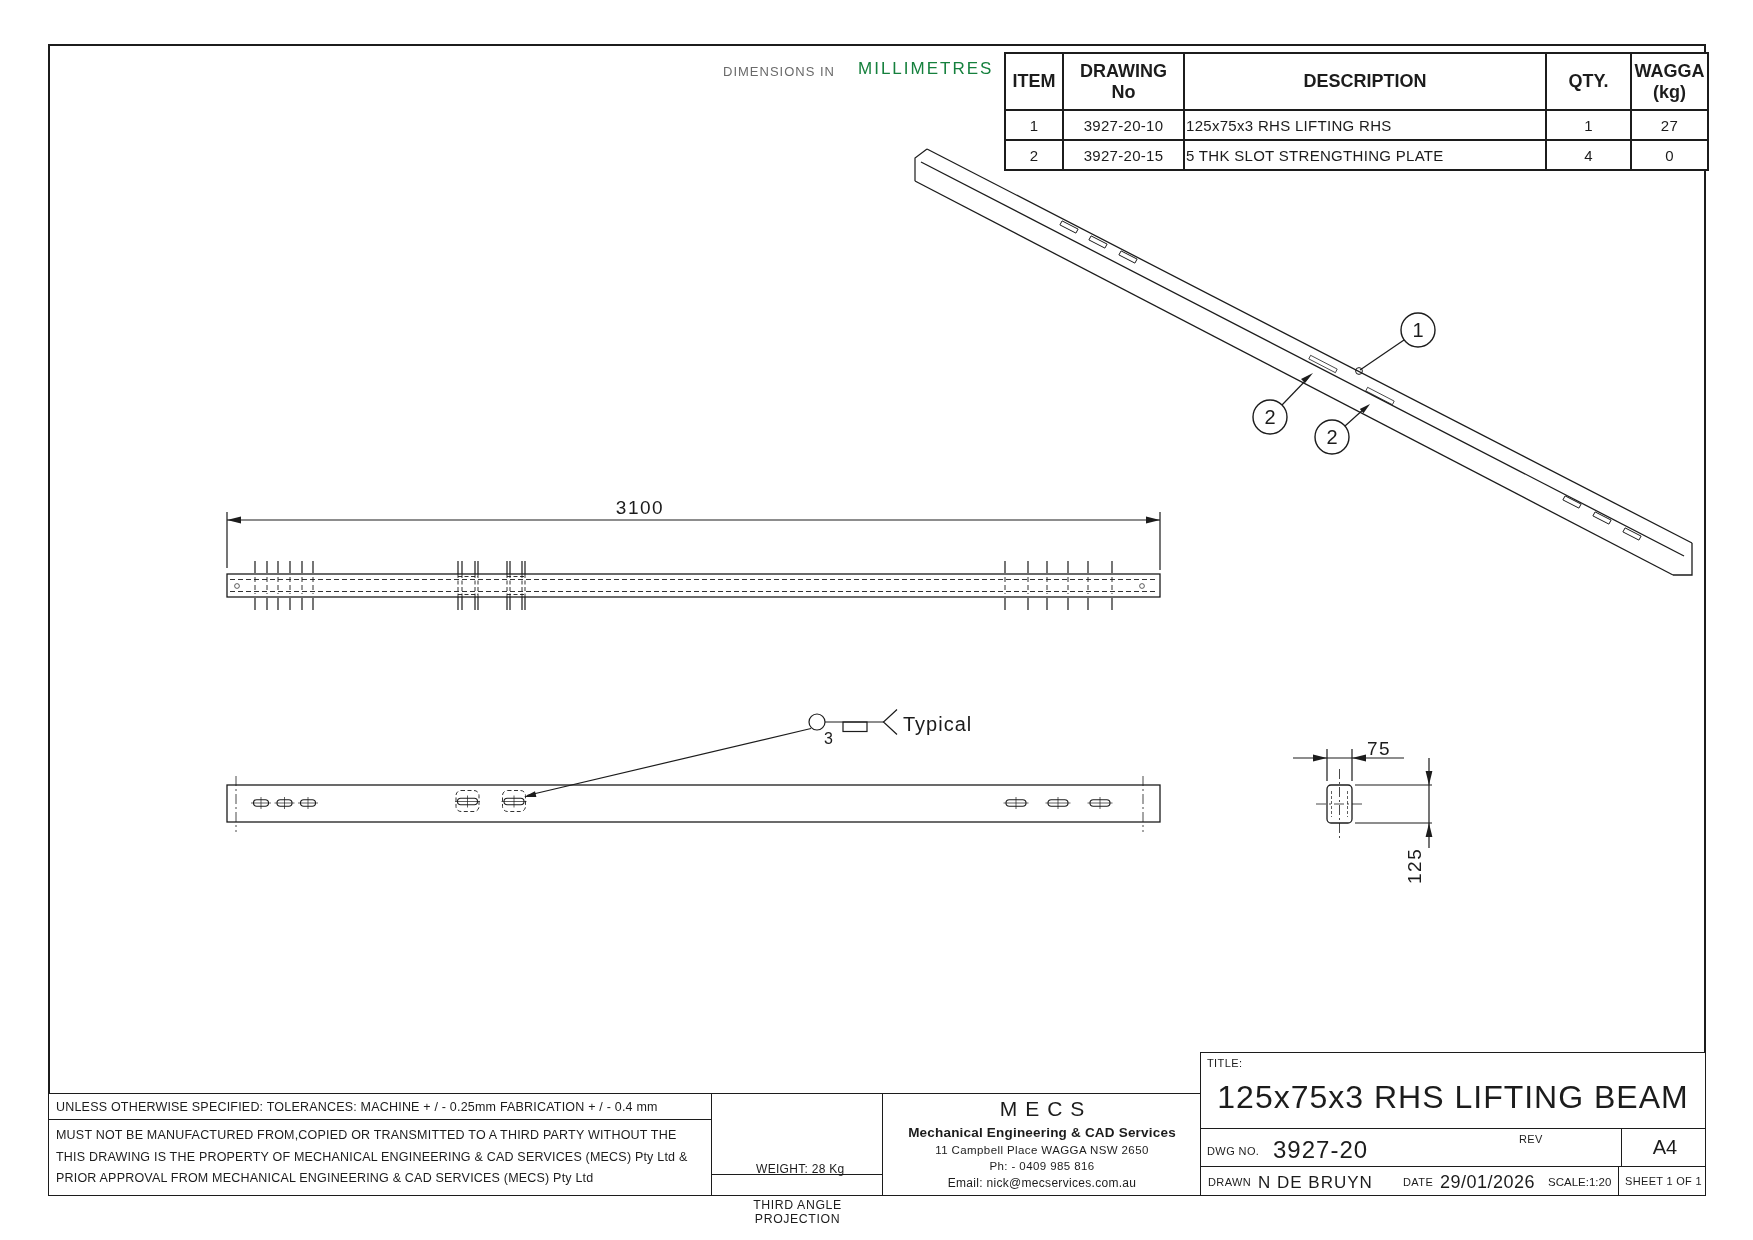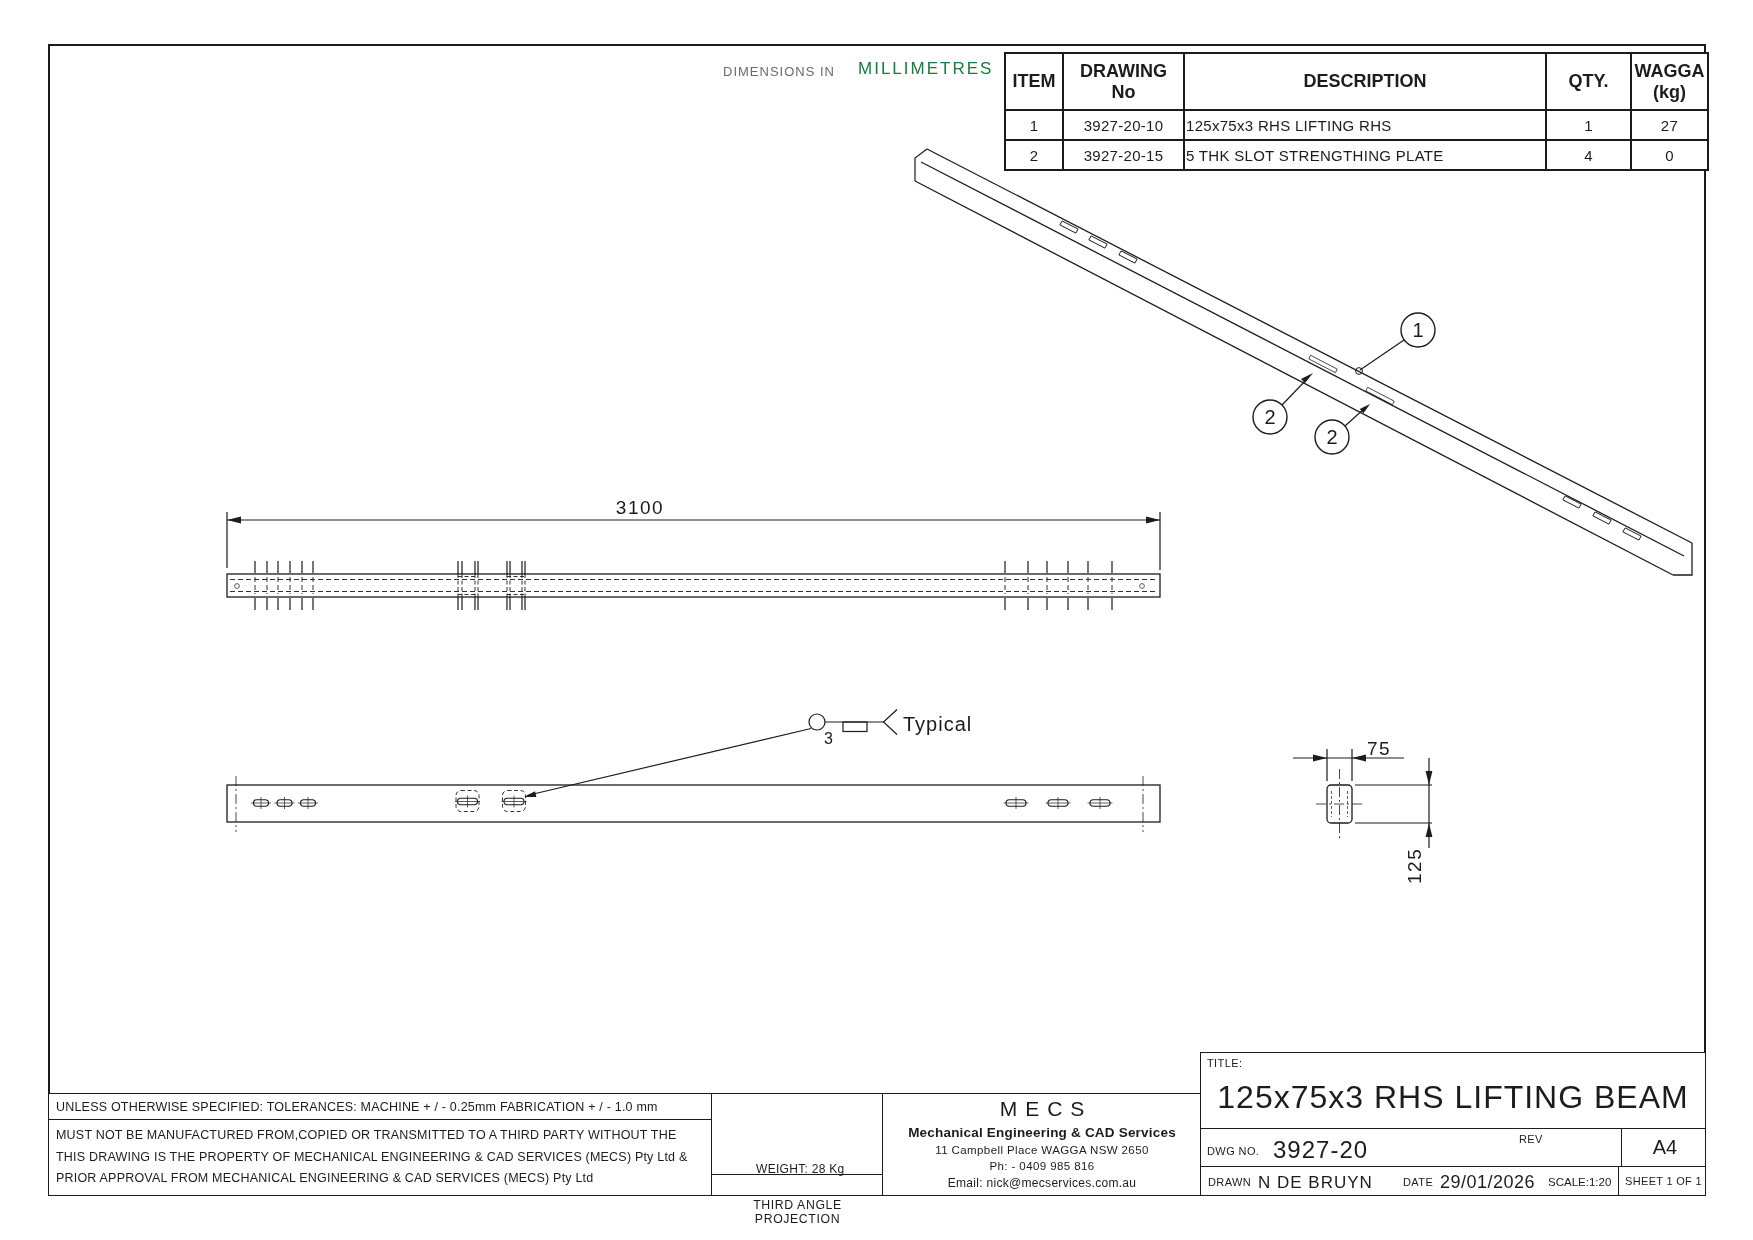--- a/index.html
+++ b/index.html
@@ -236,21 +236,21 @@
       <td>2</td>
       <td>3927-20-15</td>
       <td class="desc">5 THK SLOT STRENGTHING PLATE</td>
       <td>4</td>
       <td>0</td>
     </tr>
   </tbody>
     </table>
 
   <div id="box-tol" class="bx note-text">
-    <span>UNLESS OTHERWISE SPECIFIED: TOLERANCES: MACHINE + / - 0.25mm  FABRICATION + / - 1.0 mm</span>
+    <span>UNLESS OTHERWISE SPECIFIED: TOLERANCES: MACHINE + / - 0.25mm  FABRICATION + / - 0.4 mm</span>
   </div>
   <div id="box-prop" class="bx note-text">
     <div>MUST NOT BE MANUFACTURED FROM,COPIED OR TRANSMITTED TO A THIRD PARTY WITHOUT THE</div>
     <div>THIS DRAWING IS THE PROPERTY OF MECHANICAL ENGINEERING &amp; CAD SERVICES (MECS) Pty Ltd &amp;</div>
     <div>PRIOR APPROVAL FROM MECHANICAL ENGINEERING &amp; CAD SERVICES (MECS) Pty Ltd</div>
   </div>
 
   <div id="box-proj" class="bx">
     <div id="proj-label">THIRD ANGLE PROJECTION</div>
     <div id="proj-divider"></div>

